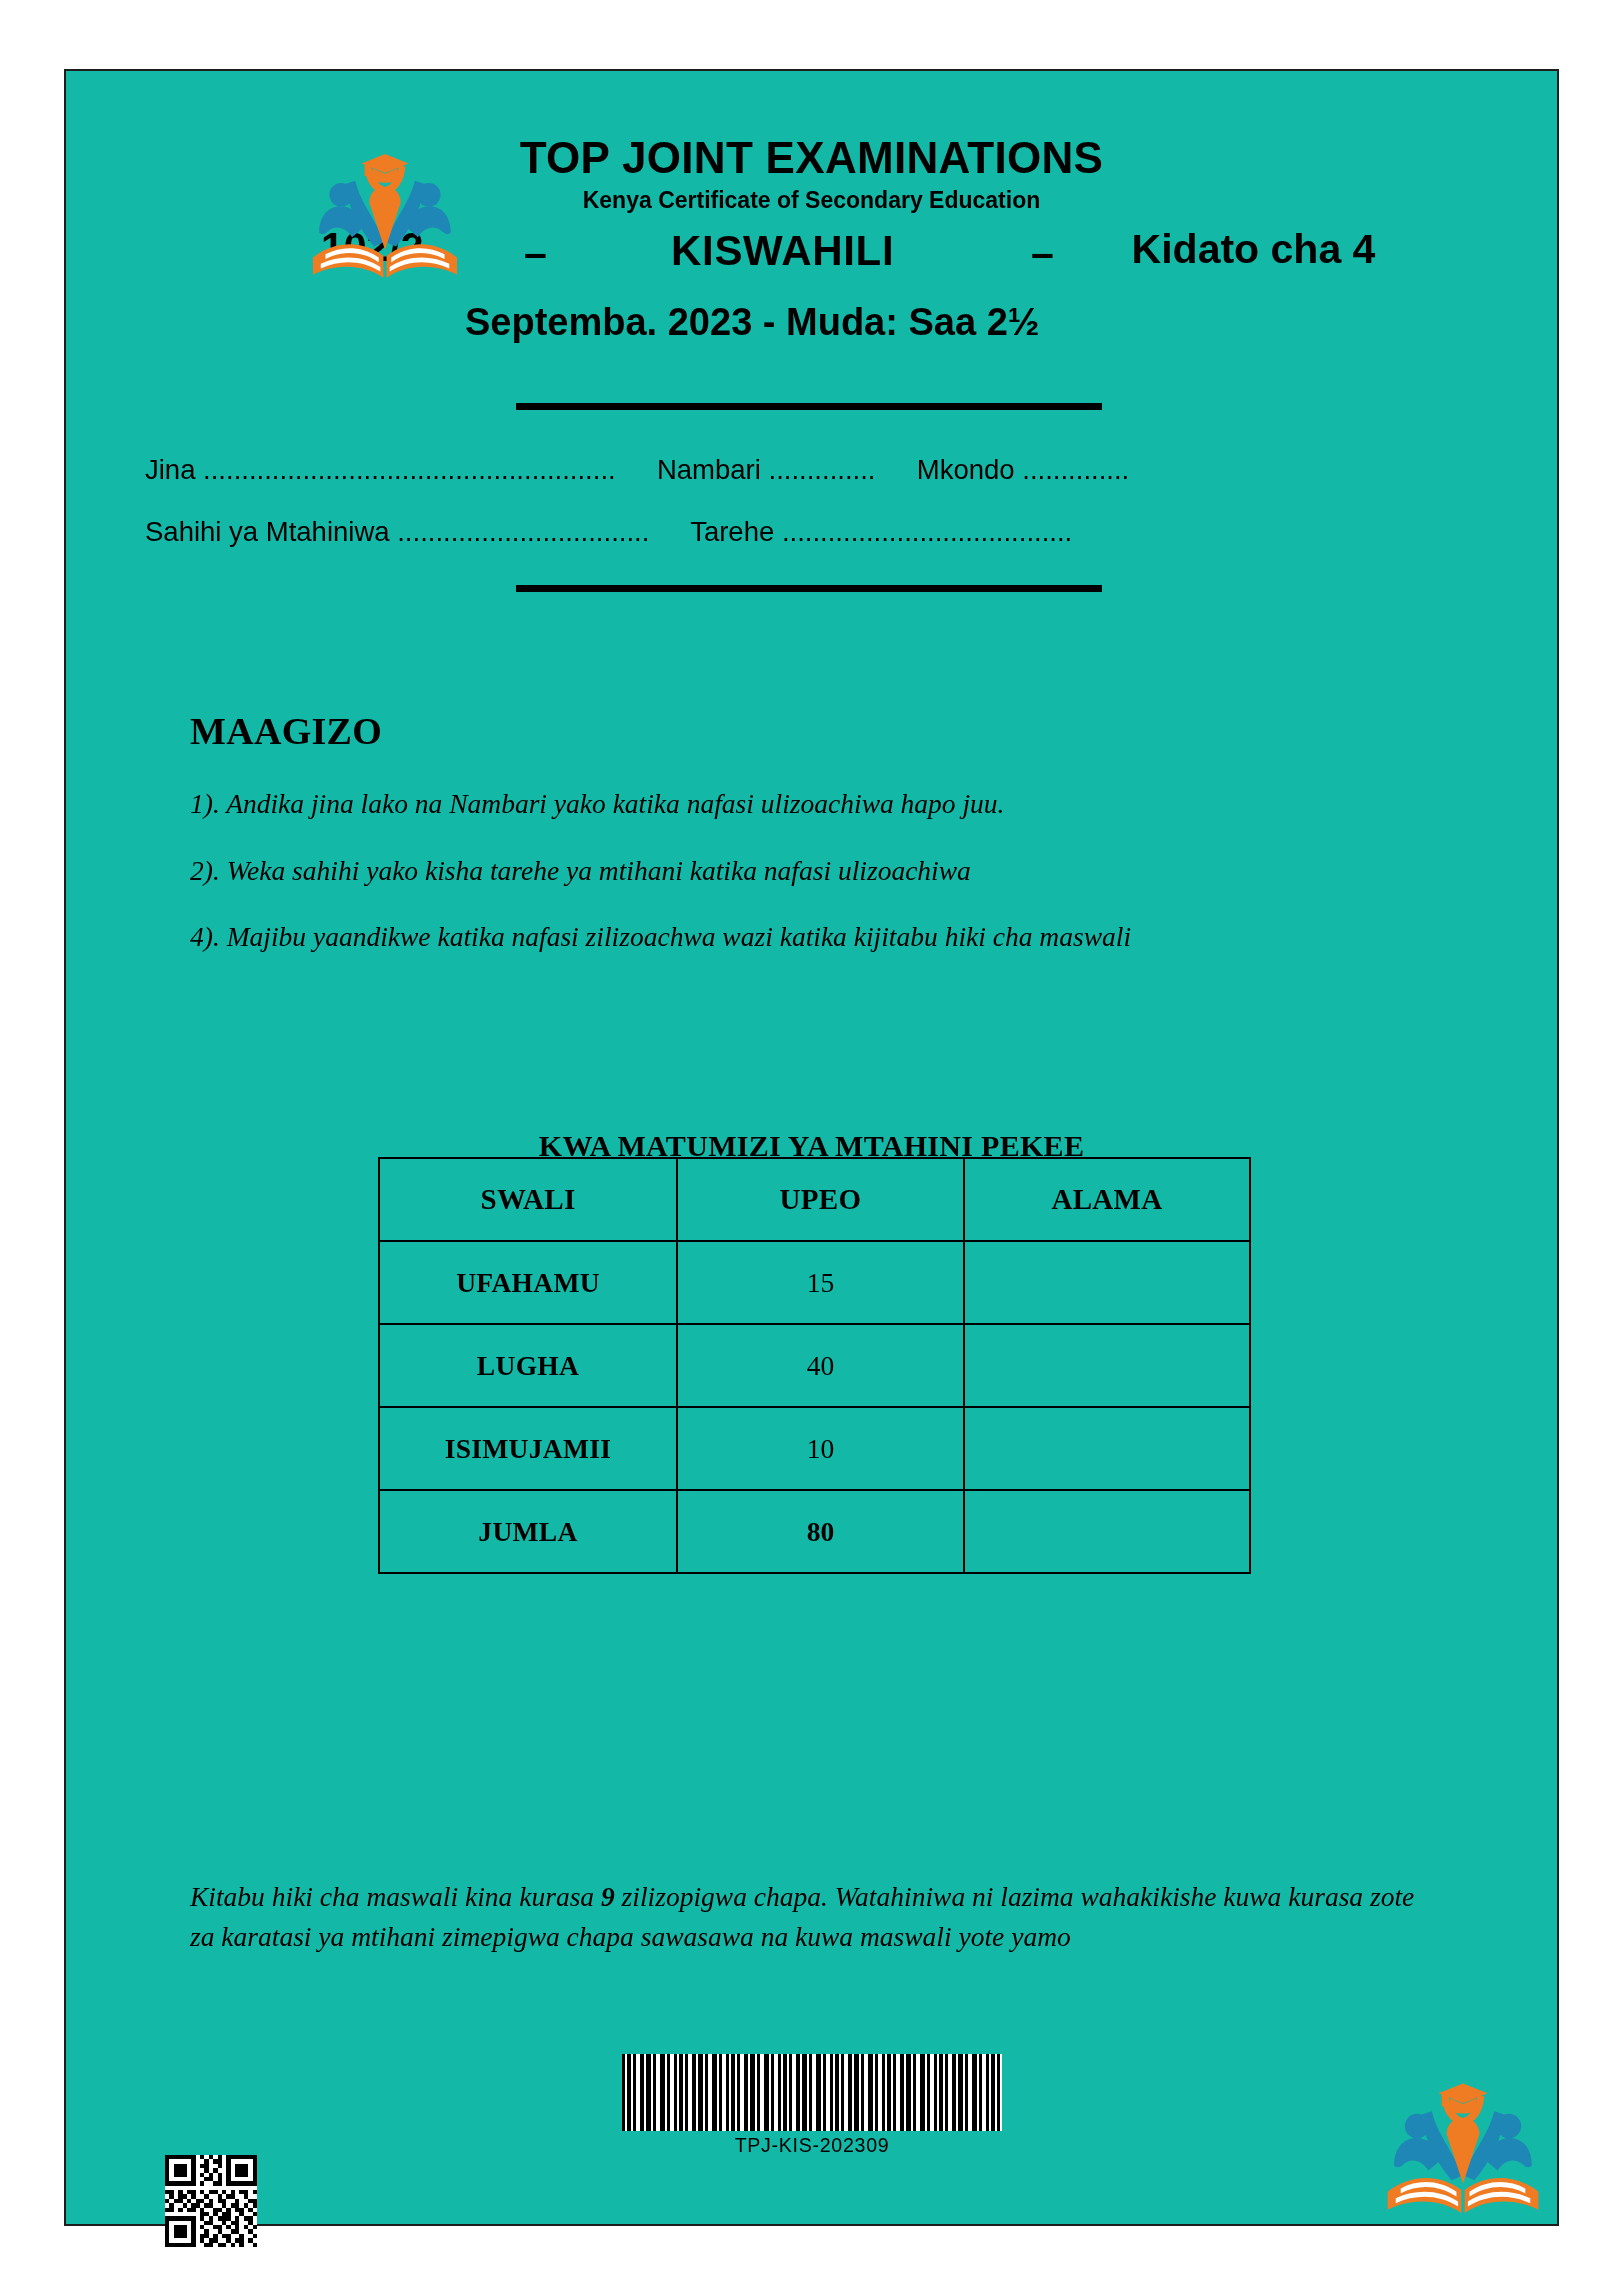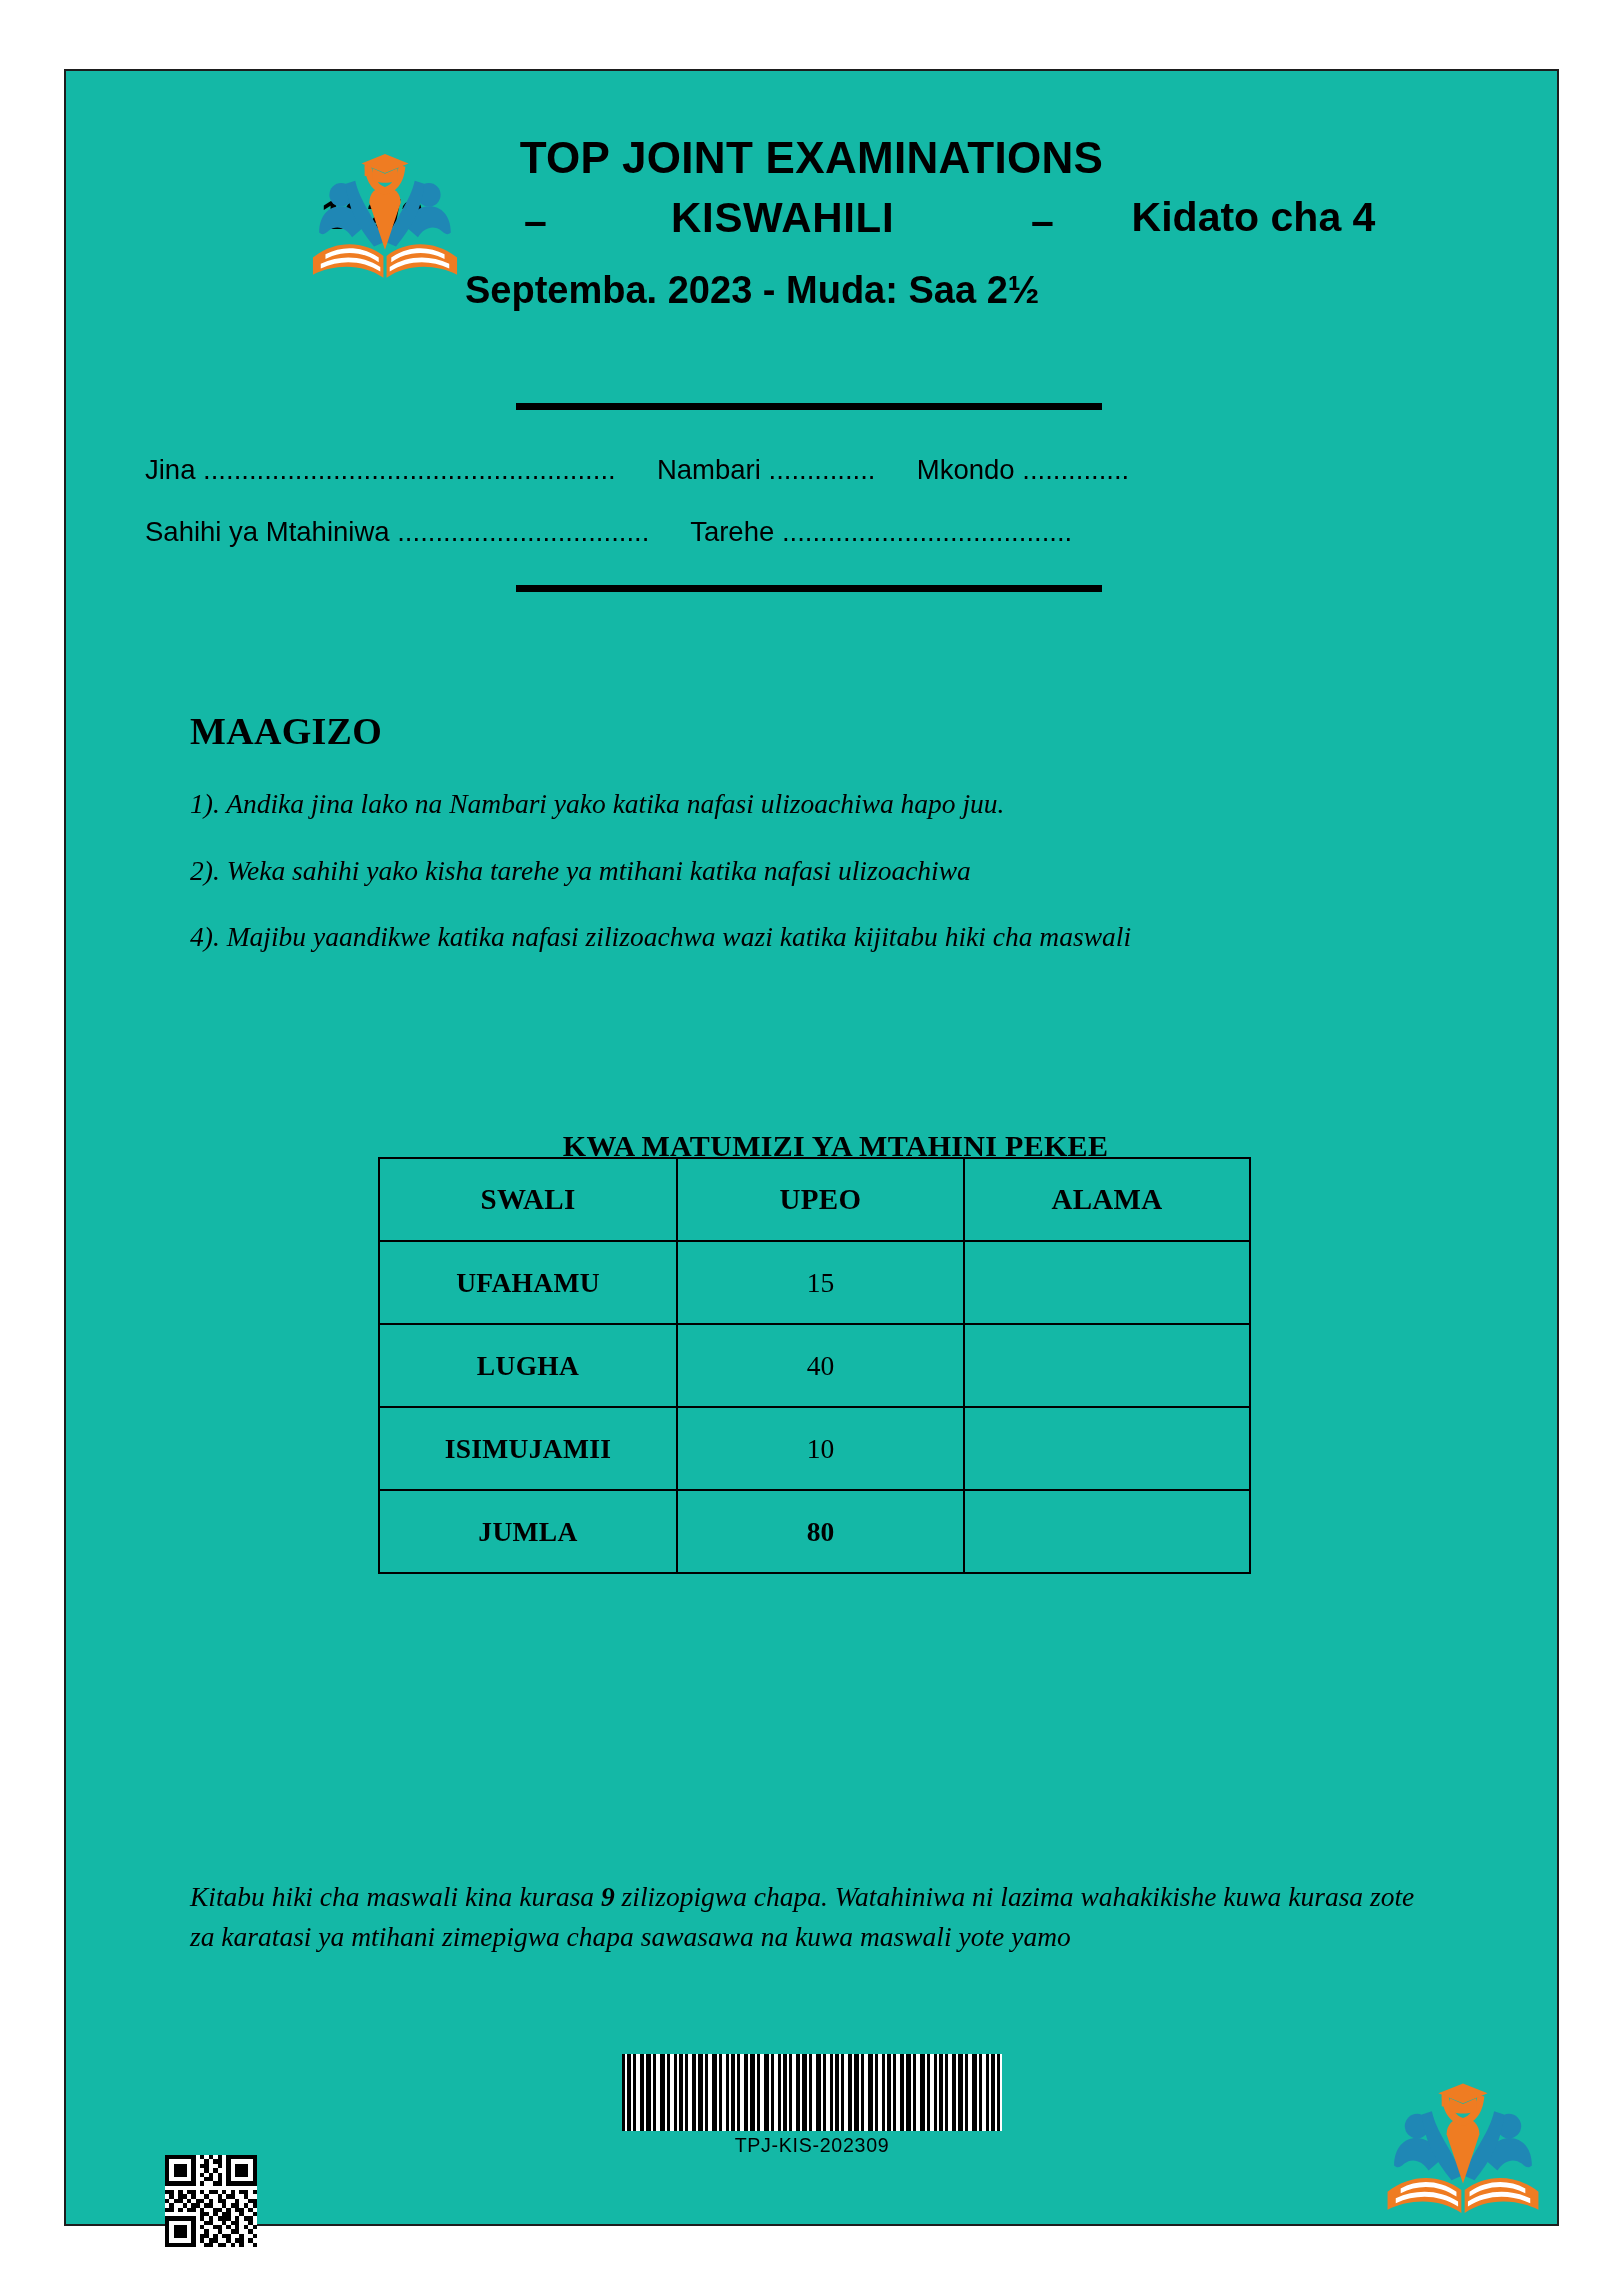--- a/index.html
+++ b/index.html
@@ -170,21 +170,20 @@
   .table-heading {
     position: absolute;
     left: 0;
     top: 1058px;
     width: 100%;
     text-align: center;
     font-family: "Liberation Serif", "DejaVu Serif", serif;
     font-weight: bold;
     font-size: 30px;
     letter-spacing: 0.3px;
-    padding-left: 24px;
   }
   table.marks {
     position: absolute;
     left: 312px;
     top: 1086px;
     width: 870px;
     border-collapse: collapse;
     table-layout: fixed;
   }
   table.marks td, table.marks th {
@@ -277,20 +276,21 @@
 </style>
 </head>
 <body>
 
 <div class="page">
 
   <div class="header">
 
     <div class="exam-title">TOP JOINT EXAMINATIONS</div>
 
+    <div class="exam-subtitle">Kenya Certificate of Secondary Education</div>
 
     <div class="code-row">
       <span class="paper-code">102/2</span>
       <span class="dash-1">–</span>
       <span class="subject-name">KISWAHILI</span>
       <span class="dash-2">–</span>
       <span class="form-level">Kidato cha 4</span>
       <span class="date-duration">Septemba. 2023 - Muda: Saa 2½</span>
     </div>
   </div>

